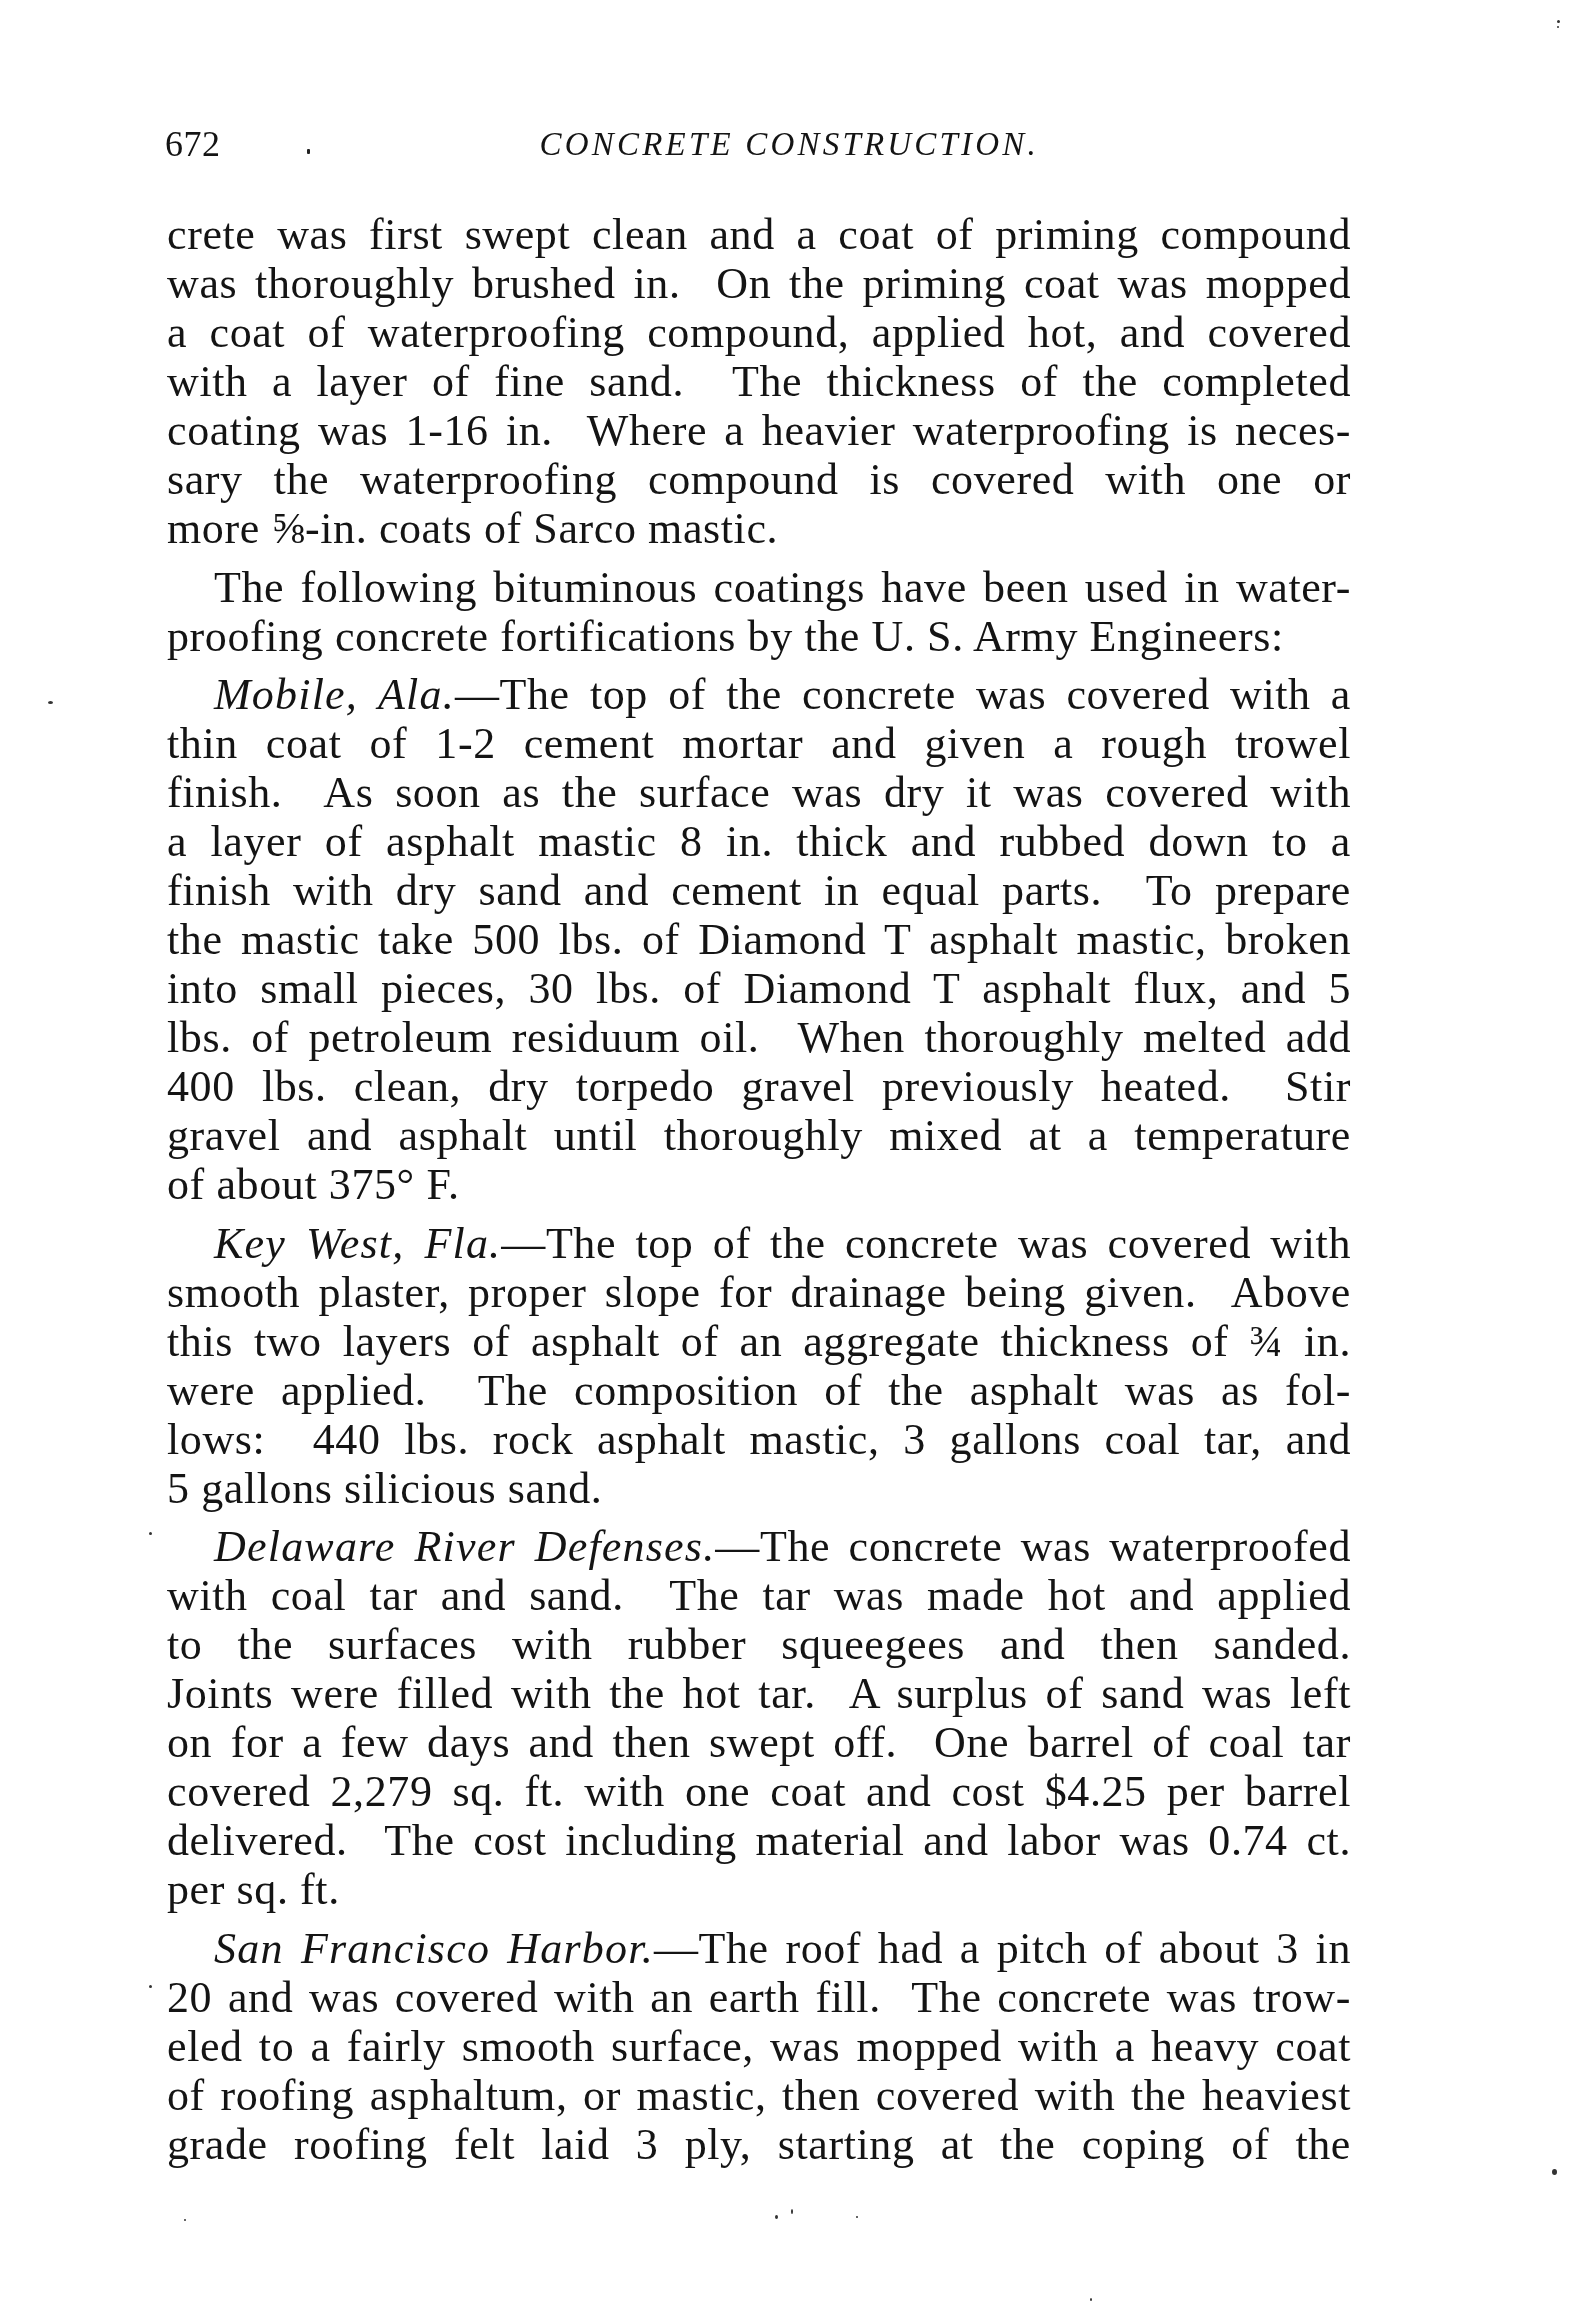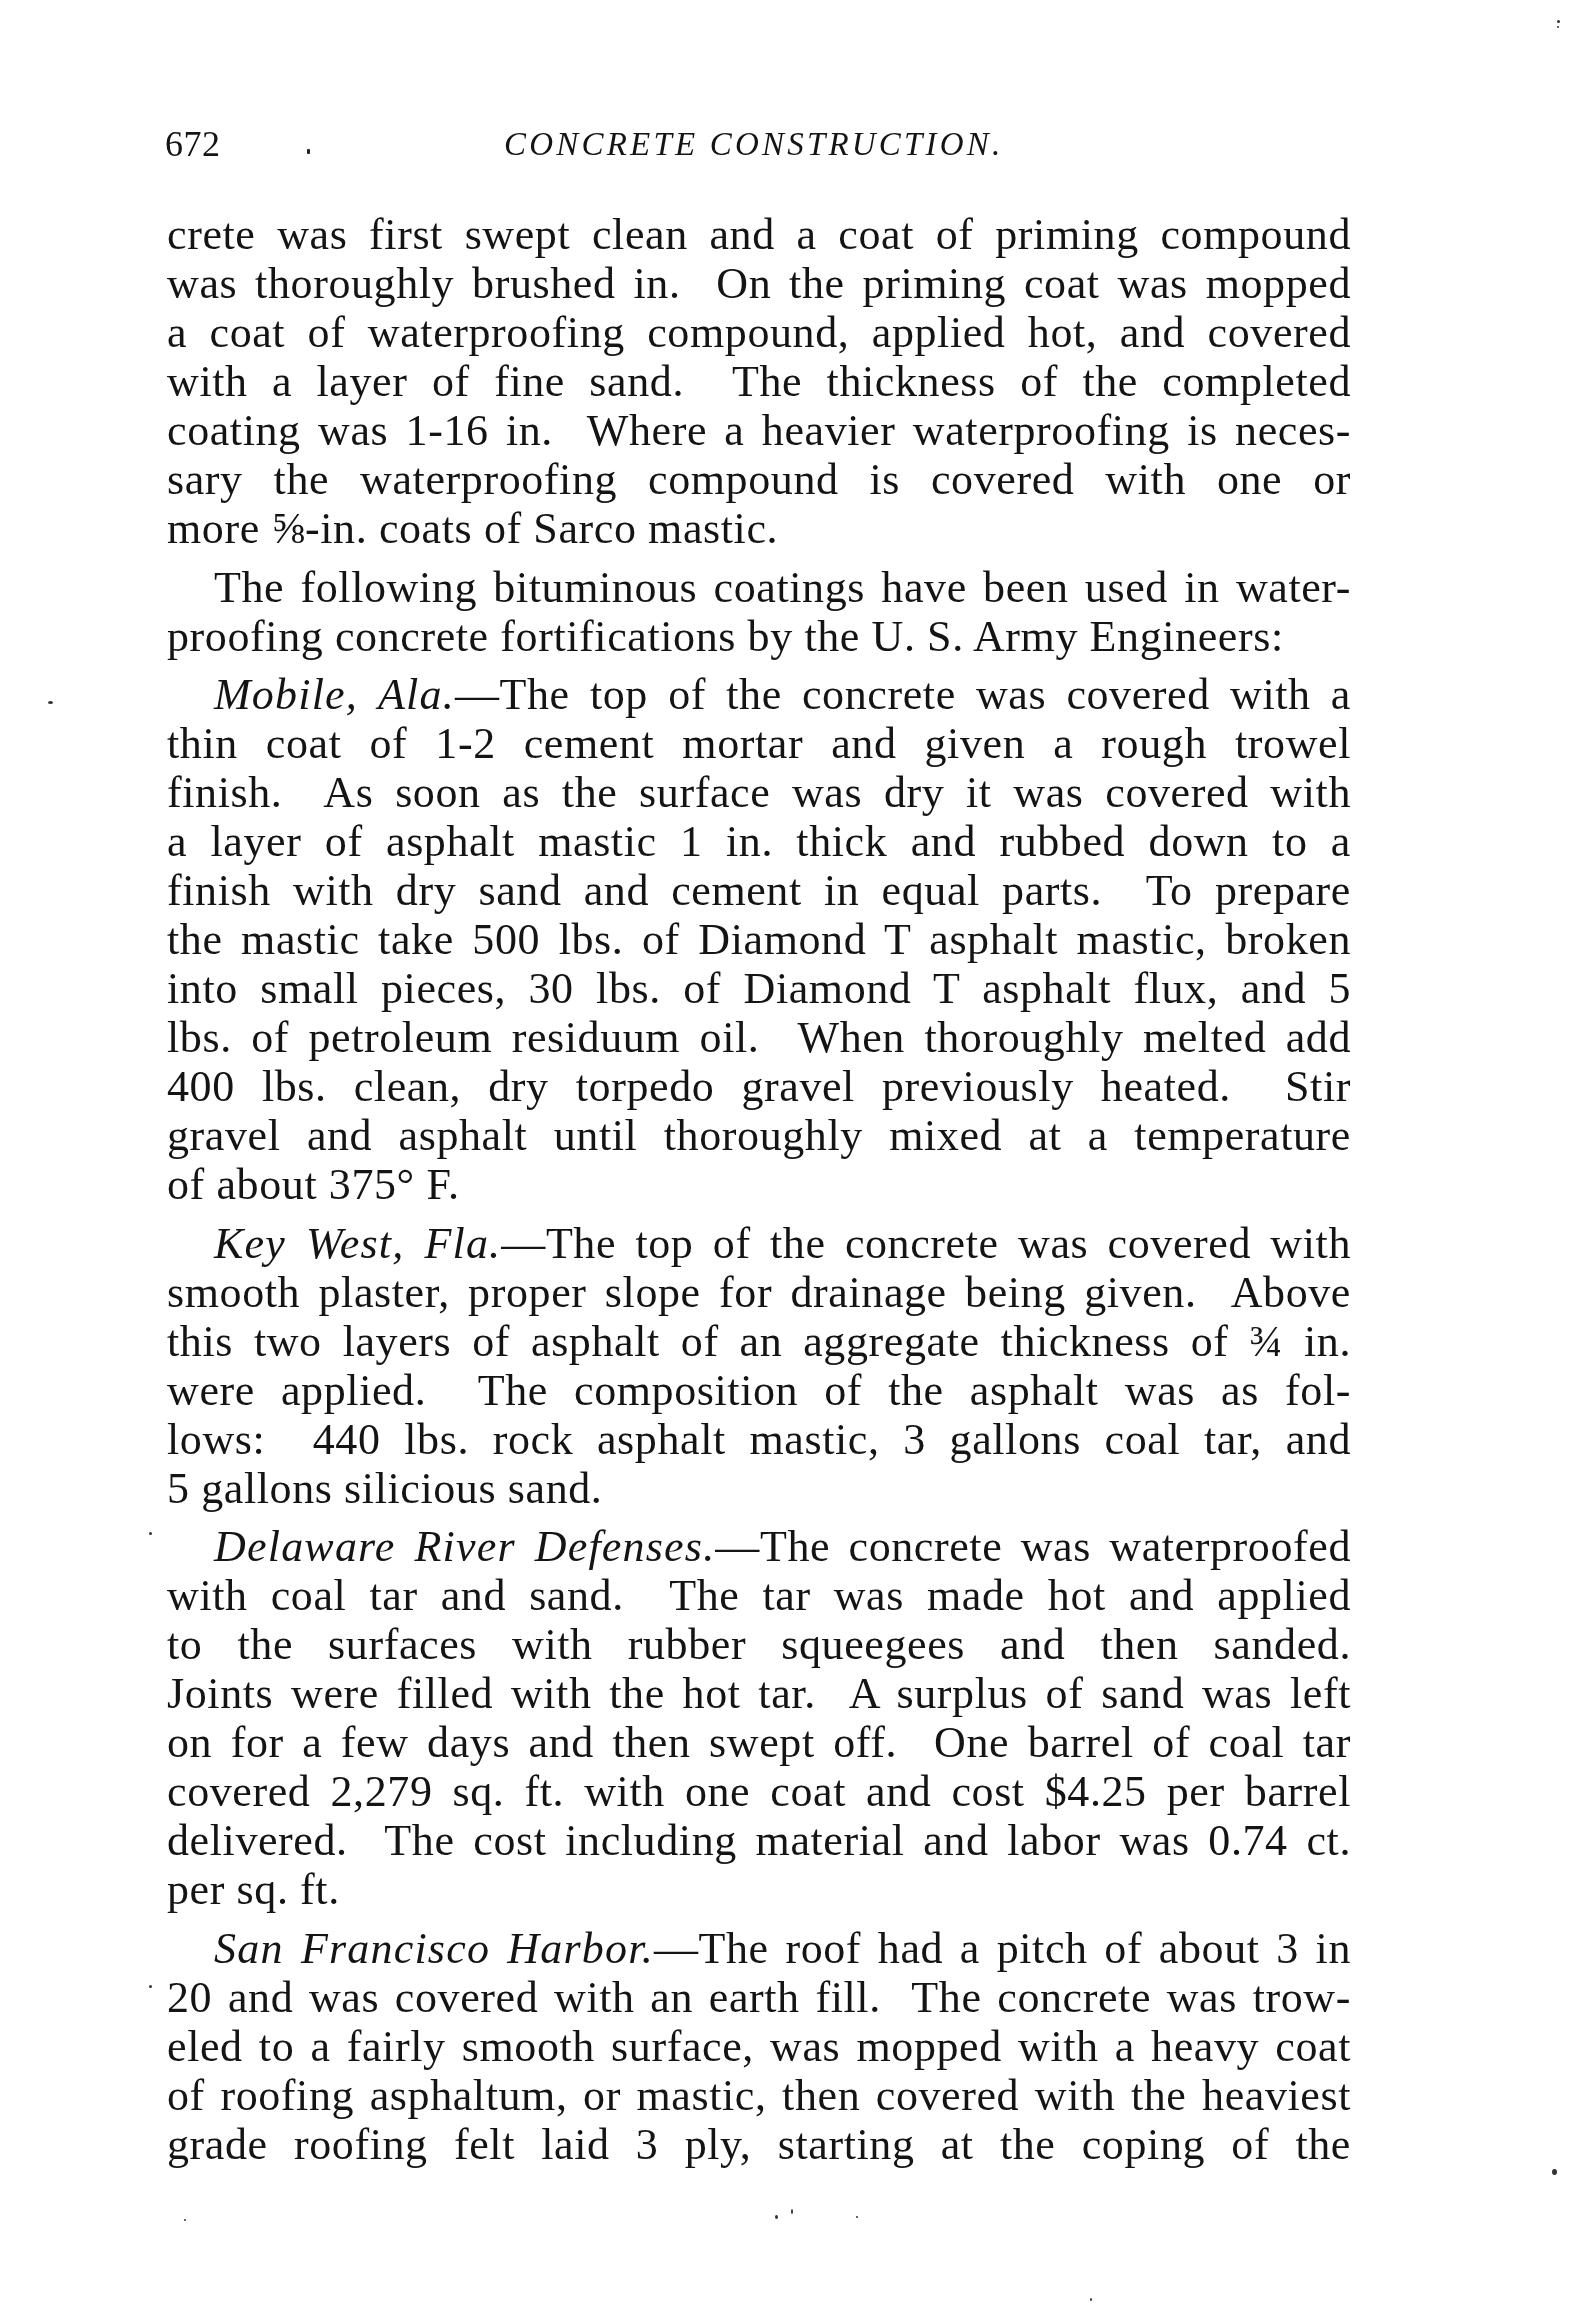--- a/index.html
+++ b/index.html
@@ -1,21 +1,21 @@
 <!DOCTYPE html>
 <html><head>
 <meta charset="utf-8">
 <style>
   html, body { margin: 0; padding: 0; background: #ffffff; }
   body { width: 1586px; height: 2322px; position: relative; overflow: hidden;
          font-family: "Liberation Serif", "DejaVu Serif", serif; color: #141414; }
   .running-head { position: absolute; top: 122px; left: 0; width: 1266px; height: 44px; }
   .page-number { position: absolute; left: 165px; top: 0; font-size: 36px; line-height: 44px; letter-spacing: 0.5px; }
-  .head-title { position: absolute; left: 504px; width: 559px; top: 0; font-size: 33px; line-height: 44px;
-                font-style: italic; letter-spacing: 3.2px; text-align: left; white-space: nowrap; }
+  .head-title { position: absolute; left: 480px; width: 559px; top: 0; font-size: 33px; line-height: 44px;
+                font-style: italic; letter-spacing: 3.2px; text-align: right; white-space: nowrap; }
   .head-speck { position: absolute; left: 307px; top: 27px; width: 3px; height: 5px; background: #222; border-radius: 1px; }
   .body-text { position: absolute; left: 167px; top: 210px; width: 1184px; }
   .para { margin: 0 0 9.5px 0; }
   .line { display: block; font-size: 44px; line-height: 49px; height: 49px; white-space: nowrap;
           text-align: justify; text-align-last: justify; overflow: visible; letter-spacing: 0.6px; }
   .line.indent { padding-left: 47px; }
   .line.last { text-align: left; text-align-last: left; }
   .lead { font-style: italic; letter-spacing: 1.2px; }
   .speck { position: absolute; background: #333; border-radius: 50%; }
 </style>
@@ -39,21 +39,21 @@
       <span class="line last">more ⅝-in. coats of Sarco mastic.</span>
     </div>
     <div class="para">
       <span class="line indent">The following bituminous coatings have been used in water-</span>
       <span class="line last">proofing concrete fortifications by the U. S. Army Engineers:</span>
     </div>
     <div class="para">
       <span class="line indent"><span class="lead">Mobile, Ala.</span>—The top of the concrete was covered with a</span>
       <span class="line">thin coat of 1-2 cement mortar and given a rough trowel</span>
       <span class="line">finish.&nbsp; As soon as the surface was dry it was covered with</span>
-      <span class="line">a layer of asphalt mastic 1 in. thick and rubbed down to a</span>
+      <span class="line">a layer of asphalt mastic 8 in. thick and rubbed down to a</span>
       <span class="line">finish with dry sand and cement in equal parts.&nbsp; To prepare</span>
       <span class="line">the mastic take 500 lbs. of Diamond T asphalt mastic, broken</span>
       <span class="line">into small pieces, 30 lbs. of Diamond T asphalt flux, and 5</span>
       <span class="line">lbs. of petroleum residuum oil.&nbsp; When thoroughly melted add</span>
       <span class="line">400 lbs. clean, dry torpedo gravel previously heated.&nbsp; Stir</span>
       <span class="line">gravel and asphalt until thoroughly mixed at a temperature</span>
       <span class="line last">of about 375° F.</span>
     </div>
     <div class="para">
       <span class="line indent"><span class="lead">Key West, Fla.</span>—The top of the concrete was covered with</span>

